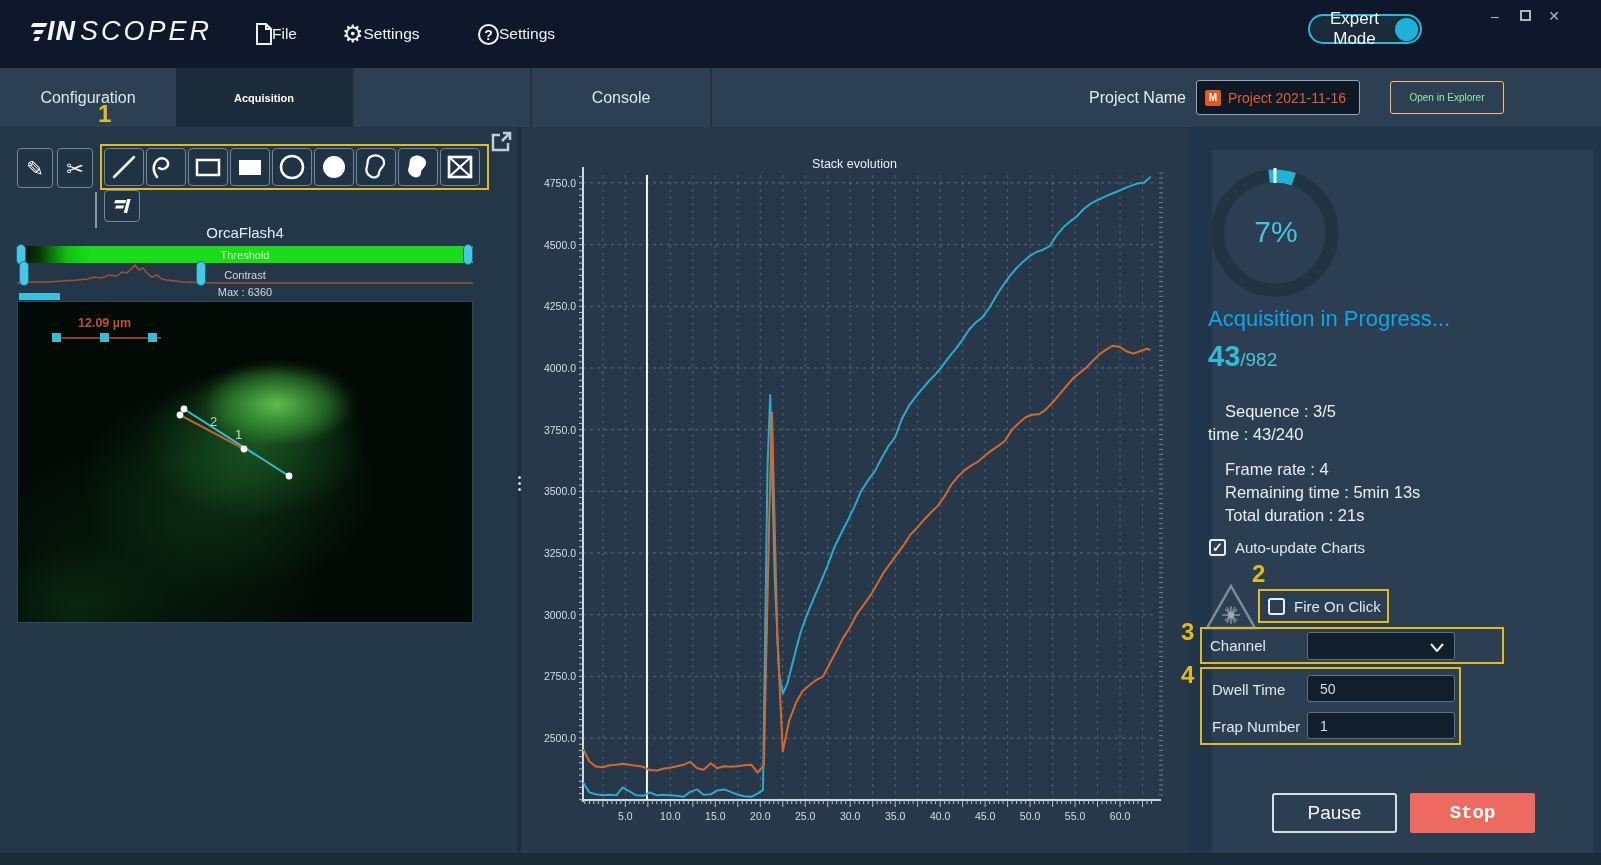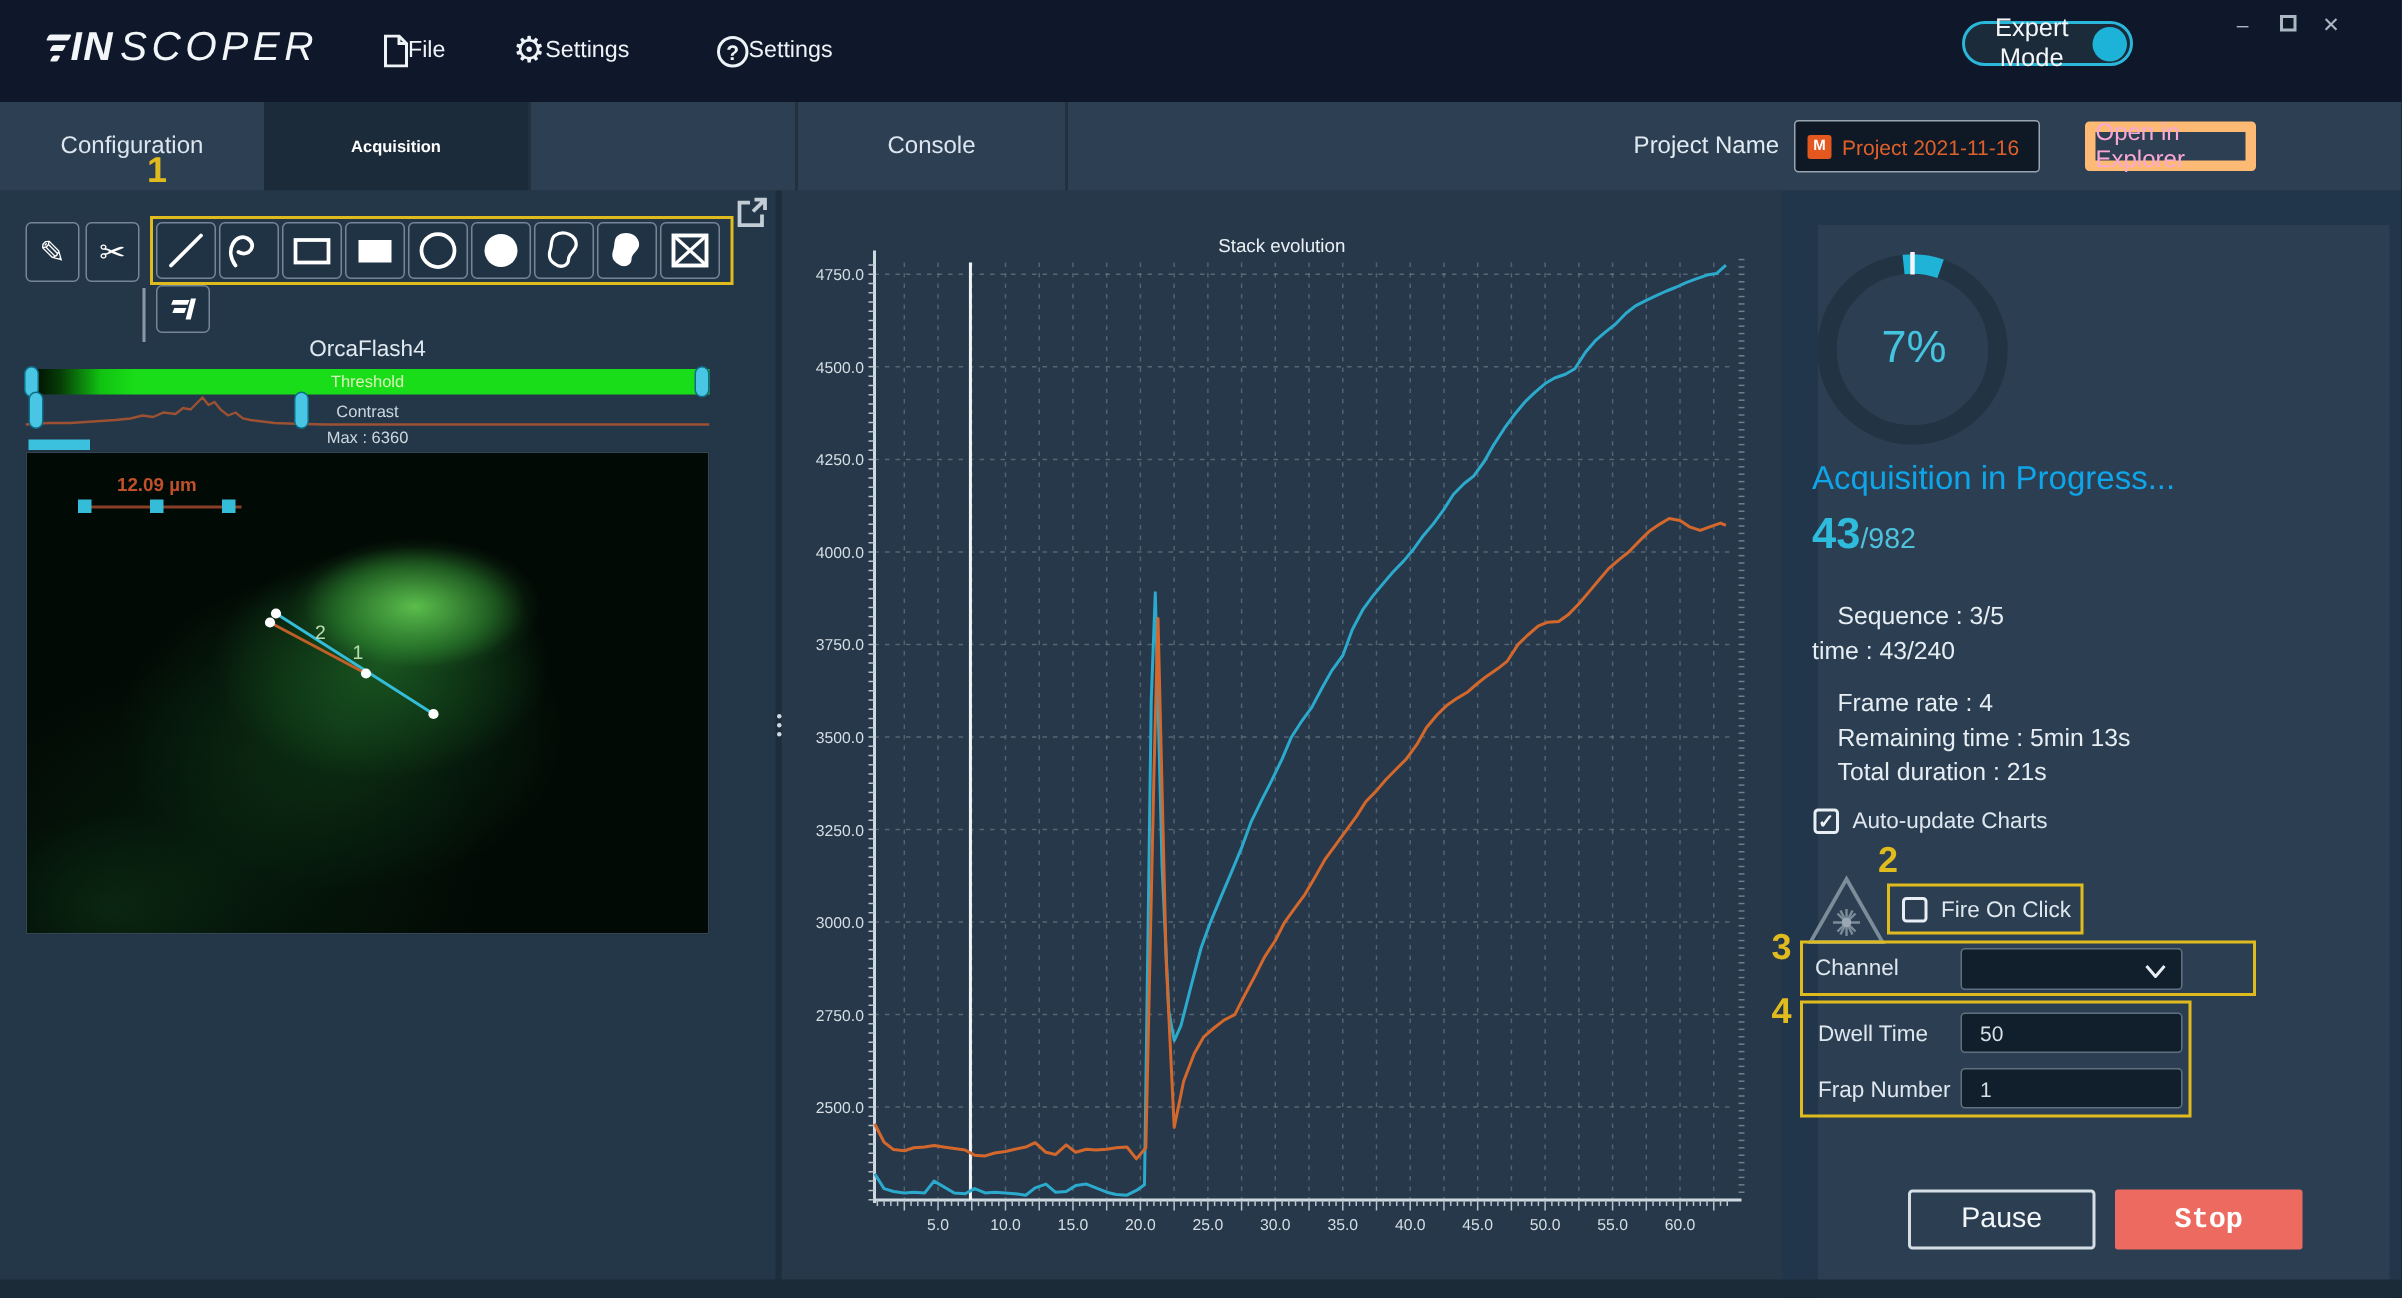--- a/index.html
+++ b/index.html
@@ -28,21 +28,21 @@
   
   .tabbar { left:0; top:68px; width:1601px; height:59px; background:#2d3f53; }
   .tab { top:0; height:59px; display:flex; align-items:center; justify-content:center; font-size:16px; color:#dde6ee; }
   .tab.active { background:#1c2b3a; color:#ffffff; font-weight:bold; font-size:11px; }
   .tab-sep { top:0; width:2px; height:59px; background:#22303f; }
   .viz-chev { width:27px; height:30px; border:1.5px solid #cdd7e0; border-radius:5px; margin-left:10px; display:flex; align-items:center; justify-content:center; }
   .project-label { font-size:16px; color:#e2eaf1; }
   .project-field { left:1196px; top:80px; width:164px; height:35px; background:#0e1925; border:1px solid #97a5b2; border-radius:3px; display:flex; align-items:center; padding:0 8px; gap:7px; }
   .m-badge { width:16px; height:16px; background:#e4571f; color:#fff; border-radius:2px; font-size:10px; font-weight:bold; text-align:center; line-height:16px; }
   .project-name { color:#e0602a; font-size:14px; white-space:nowrap; }
-  .open-explorer { left:1390px; top:81px; width:114px; height:33px; border:7px solid #fdba74; border-radius:3px; background:transparent; color:#f9a8d4; font-size:16px; display:flex; align-items:center; justify-content:center; }
+  .open-explorer { left:1390px; top:81px; width:114px; height:33px; border:1px solid #fdba74; border-radius:3px; background:transparent; color:#86efac; font-size:10px; display:flex; align-items:center; justify-content:center; }
 
   
   .left-panel { left:0; top:127px; width:517px; height:738px; background:#243748; }
   .splitter { left:517px; top:127px; width:4px; height:738px; background:#1d2d3c; }
   .splitter-dots { left:515px; top:476px; width:8px; display:flex; flex-direction:column; gap:3px; align-items:center; }
   .splitter-dots i { width:3px; height:3px; border-radius:50%; background:#cfd9e1; }
   .chart-panel { left:521px; top:127px; width:667px; height:738px; background:#263849; }
   .right-panel { left:1188px; top:127px; width:413px; height:738px; background:#22364b; }
   .right-card { left:1212px; top:150px; width:381px; height:715px; background:#2c3f52; }
   .bottom-strip { left:0; top:853px; width:1601px; height:12px; background:#1c2b38; }

